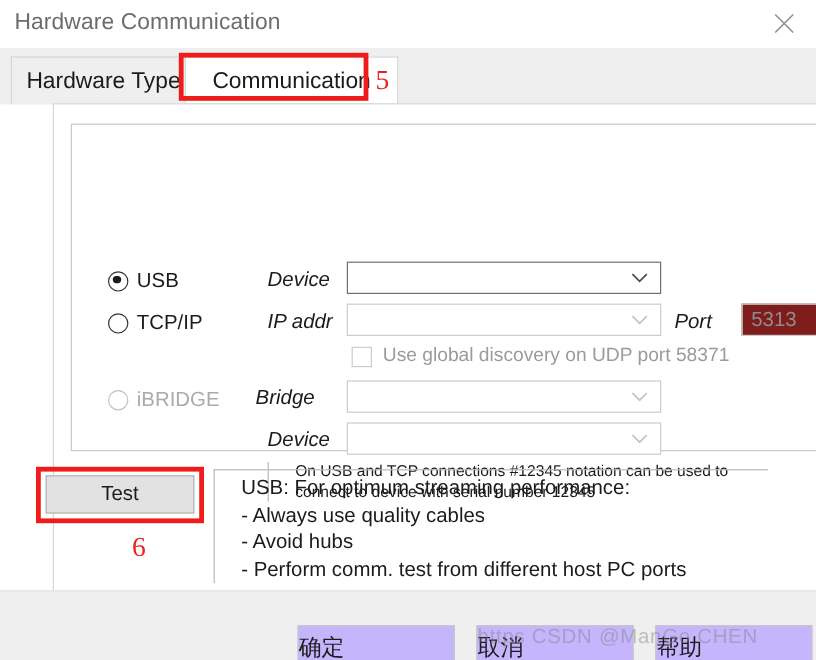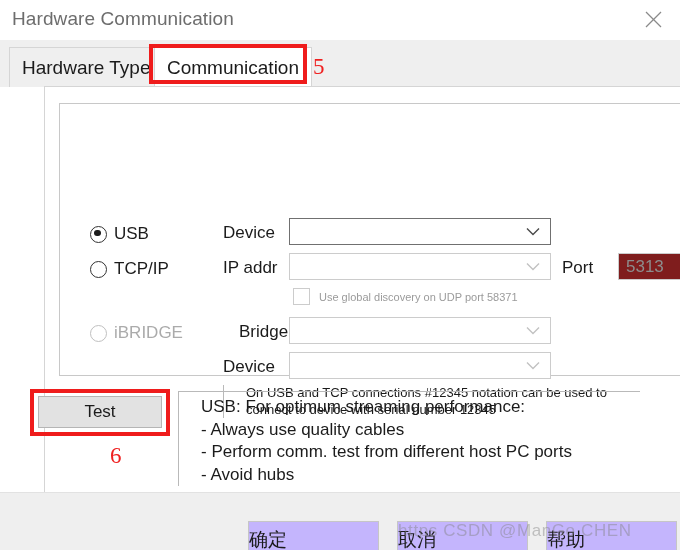--- a/index.html
+++ b/index.html
@@ -65,21 +65,21 @@
   }
   #tab-hardware-type {
     left: 9px;
     padding: 0 12px;
     background: #efefef;
     border: 1px solid #d5d5d5;
     border-bottom: none;
   }
   #tab-communication {
     left: 154px;
-    padding: 0 12px;
+    padding: 0 22px;
     background: #ffffff;
     border: 1px solid #d5d5d5;
     border-bottom: none;
   }
   #tab-highlight-box {
     position: absolute;
     left: 149px; top: 44px;
     width: 158px; height: 40px;
     border: 4px solid #ef1c1c;
     box-sizing: border-box;
@@ -149,24 +149,25 @@
   #radio-usb    { left: 45px; top: 137px; }
   #radio-tcpip  { left: 45px; top: 172px; }
   #radio-ibridge{ left: 45px; top: 236px; }
 
   
   .field-label {
     position: absolute;
     font-size: 17px;
     color: #1b1b1b;
     white-space: nowrap;
+    font-style: italic;
   }
   #label-device-1 { left: 178px; top: 136px; }
   #label-ip-addr  { left: 178px; top: 171px; }
-  #label-bridge   { left: 194px; top: 235px; }
+  #label-bridge   { left: 168px; top: 235px; }
   #label-device-2 { left: 178px; top: 270px; }
   #label-port     { left: 517px; top: 171px; }
 
   
   .combo {
     position: absolute;
     height: 27px;
     box-sizing: border-box;
     background: #ffffff;
     border: 1px solid #707070;
@@ -217,21 +218,21 @@
   }
   #checkbox-global-discovery .box {
     width: 17px; height: 17px;
     box-sizing: border-box;
     border: 1.4px solid #cccccc;
     background: #ffffff;
     flex: none;
   }
   #checkbox-global-discovery .cb-label {
     margin-left: 9px;
-    font-size: 11px;
+    font-size: 16px;
     color: #9b9b9b;
     white-space: nowrap;
   }
 
   
   #button-configure {
     position: absolute;
     left: 517px; top: 230px;
     width: 124px; height: 29px;
     box-sizing: border-box;
@@ -435,22 +436,22 @@
 
 <div id="button-test">
   <span>Test</span>
 </div>
 <div id="test-highlight-box"></div>
 <div id="annot-6">6</div>
 
 <div id="usb-tips">
   <div class="tip-line">USB: For optimum streaming performance:</div>
   <div class="tip-line">- Always use quality cables</div>
+  <div class="tip-line">- Avoid hubs</div>
   <div class="tip-line">- Perform comm. test from different host PC ports</div>
-  <div class="tip-line">- Avoid hubs</div>
 </div>
 
 <div id="bottom-bar">
   <div class="dialog-button" id="button-ok">
     <span>确定</span>
   </div>
   <div class="dialog-button" id="button-cancel">
     <span>取消</span>
   </div>
   <div class="dialog-button" id="button-help">

